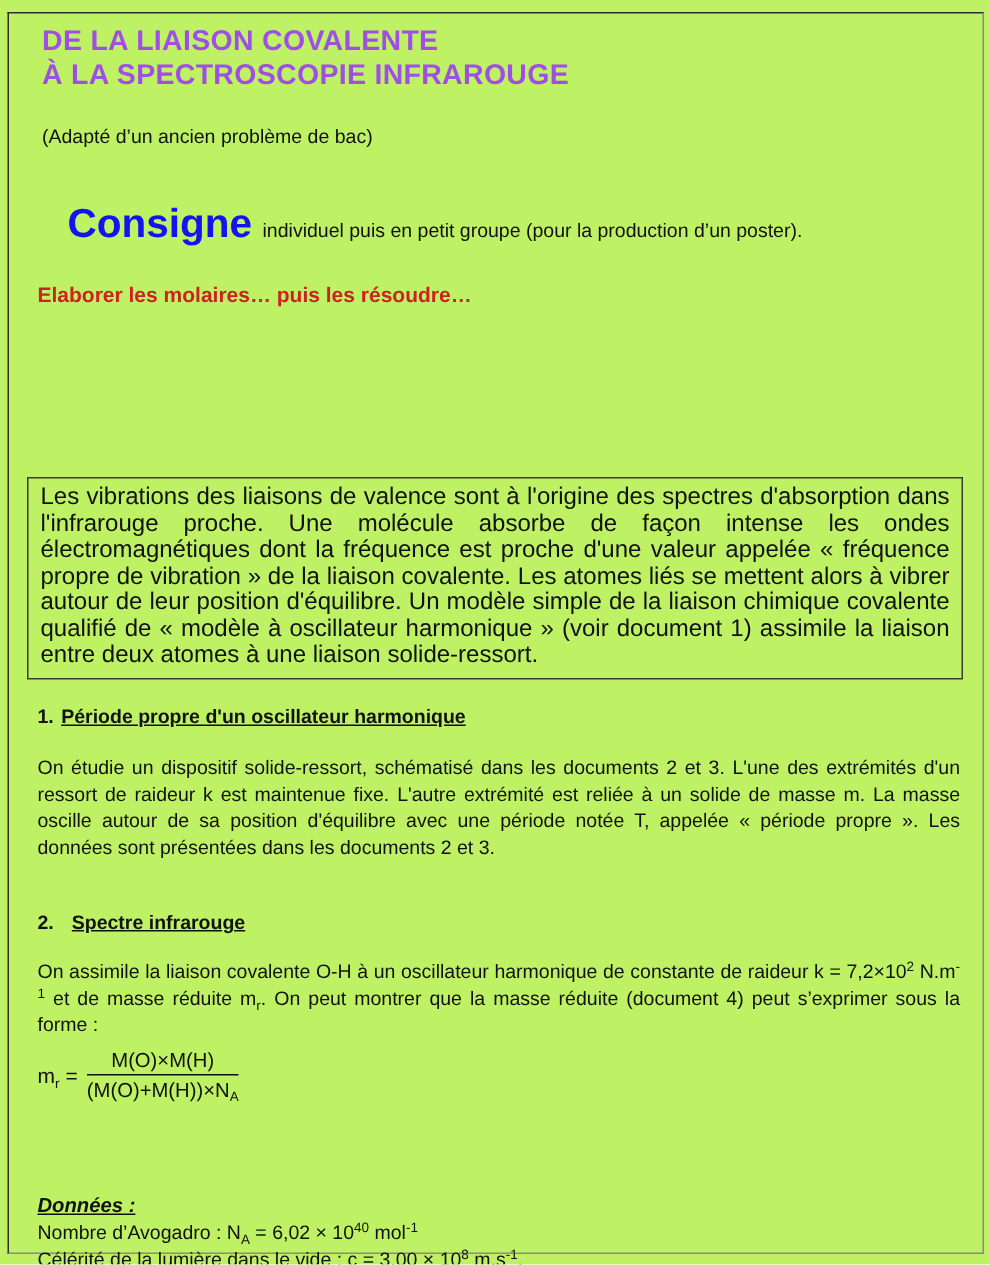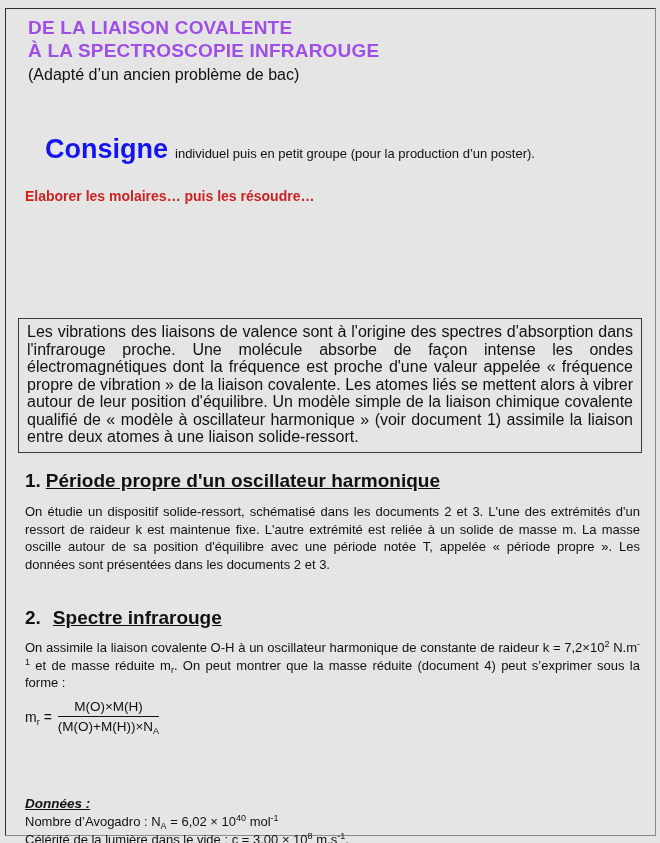--- a/index.html
+++ b/index.html
@@ -1,20 +1,20 @@
 <!DOCTYPE html>
 <html lang="fr"><head>
 <meta charset="utf-8">
 <style>
   html, body { margin: 0; padding: 0; background: #ffffff; }
   .page {
     position: relative;
     width: 660px;
     height: 843px;
-    background: #e5e5e5;
+    background: #bef264;
     font-family: "Liberation Sans", "DejaVu Sans", sans-serif;
     color: #111111;
     overflow: hidden;
   }
   .frame {
     position: absolute;
     left: 5px; top: 8px; right: 4px; bottom: 7px;
     border: 1px solid;
     border-color: #2e2e2e #8a8a8a #8a8a8a #2e2e2e;
     pointer-events: none;
@@ -23,22 +23,22 @@
     position: absolute;
     left: 28px; top: 16px;
     font-size: 19px;
     font-weight: bold;
     line-height: 23px;
     color: #A04FE6;
     letter-spacing: 0.2px;
   }
   .doc-subtitle {
     position: absolute;
-    left: 28px; top: 66px;
-    font-size: 16px;
+    left: 28px; top: 83px;
+    font-size: 13px;
     color: #111111;
   }
   .consigne-row {
     position: absolute;
     left: 25px; top: 134px;
     white-space: nowrap;
     margin-left: 20px;
   }
   .consigne-label {
     font-size: 27px;
@@ -63,21 +63,21 @@
     width: 606px;
     border: 1px solid #3a3a3a;
     padding: 4px 8px 6px 8px;
     font-size: 16px;
     line-height: 17.5px;
     text-align: justify;
   }
   .sec-heading {
     position: absolute;
     left: 25px;
-    font-size: 19px;
+    font-size: 13px;
     font-weight: bold;
     color: #111111;
   }
   .sec-heading .num { margin-right: 5px; }
   .sec-heading.h2 .num { margin-right: 12px; }
   .sec-heading .und { text-decoration: underline; }
   .para {
     position: absolute;
     left: 25px;
     width: 615px;

